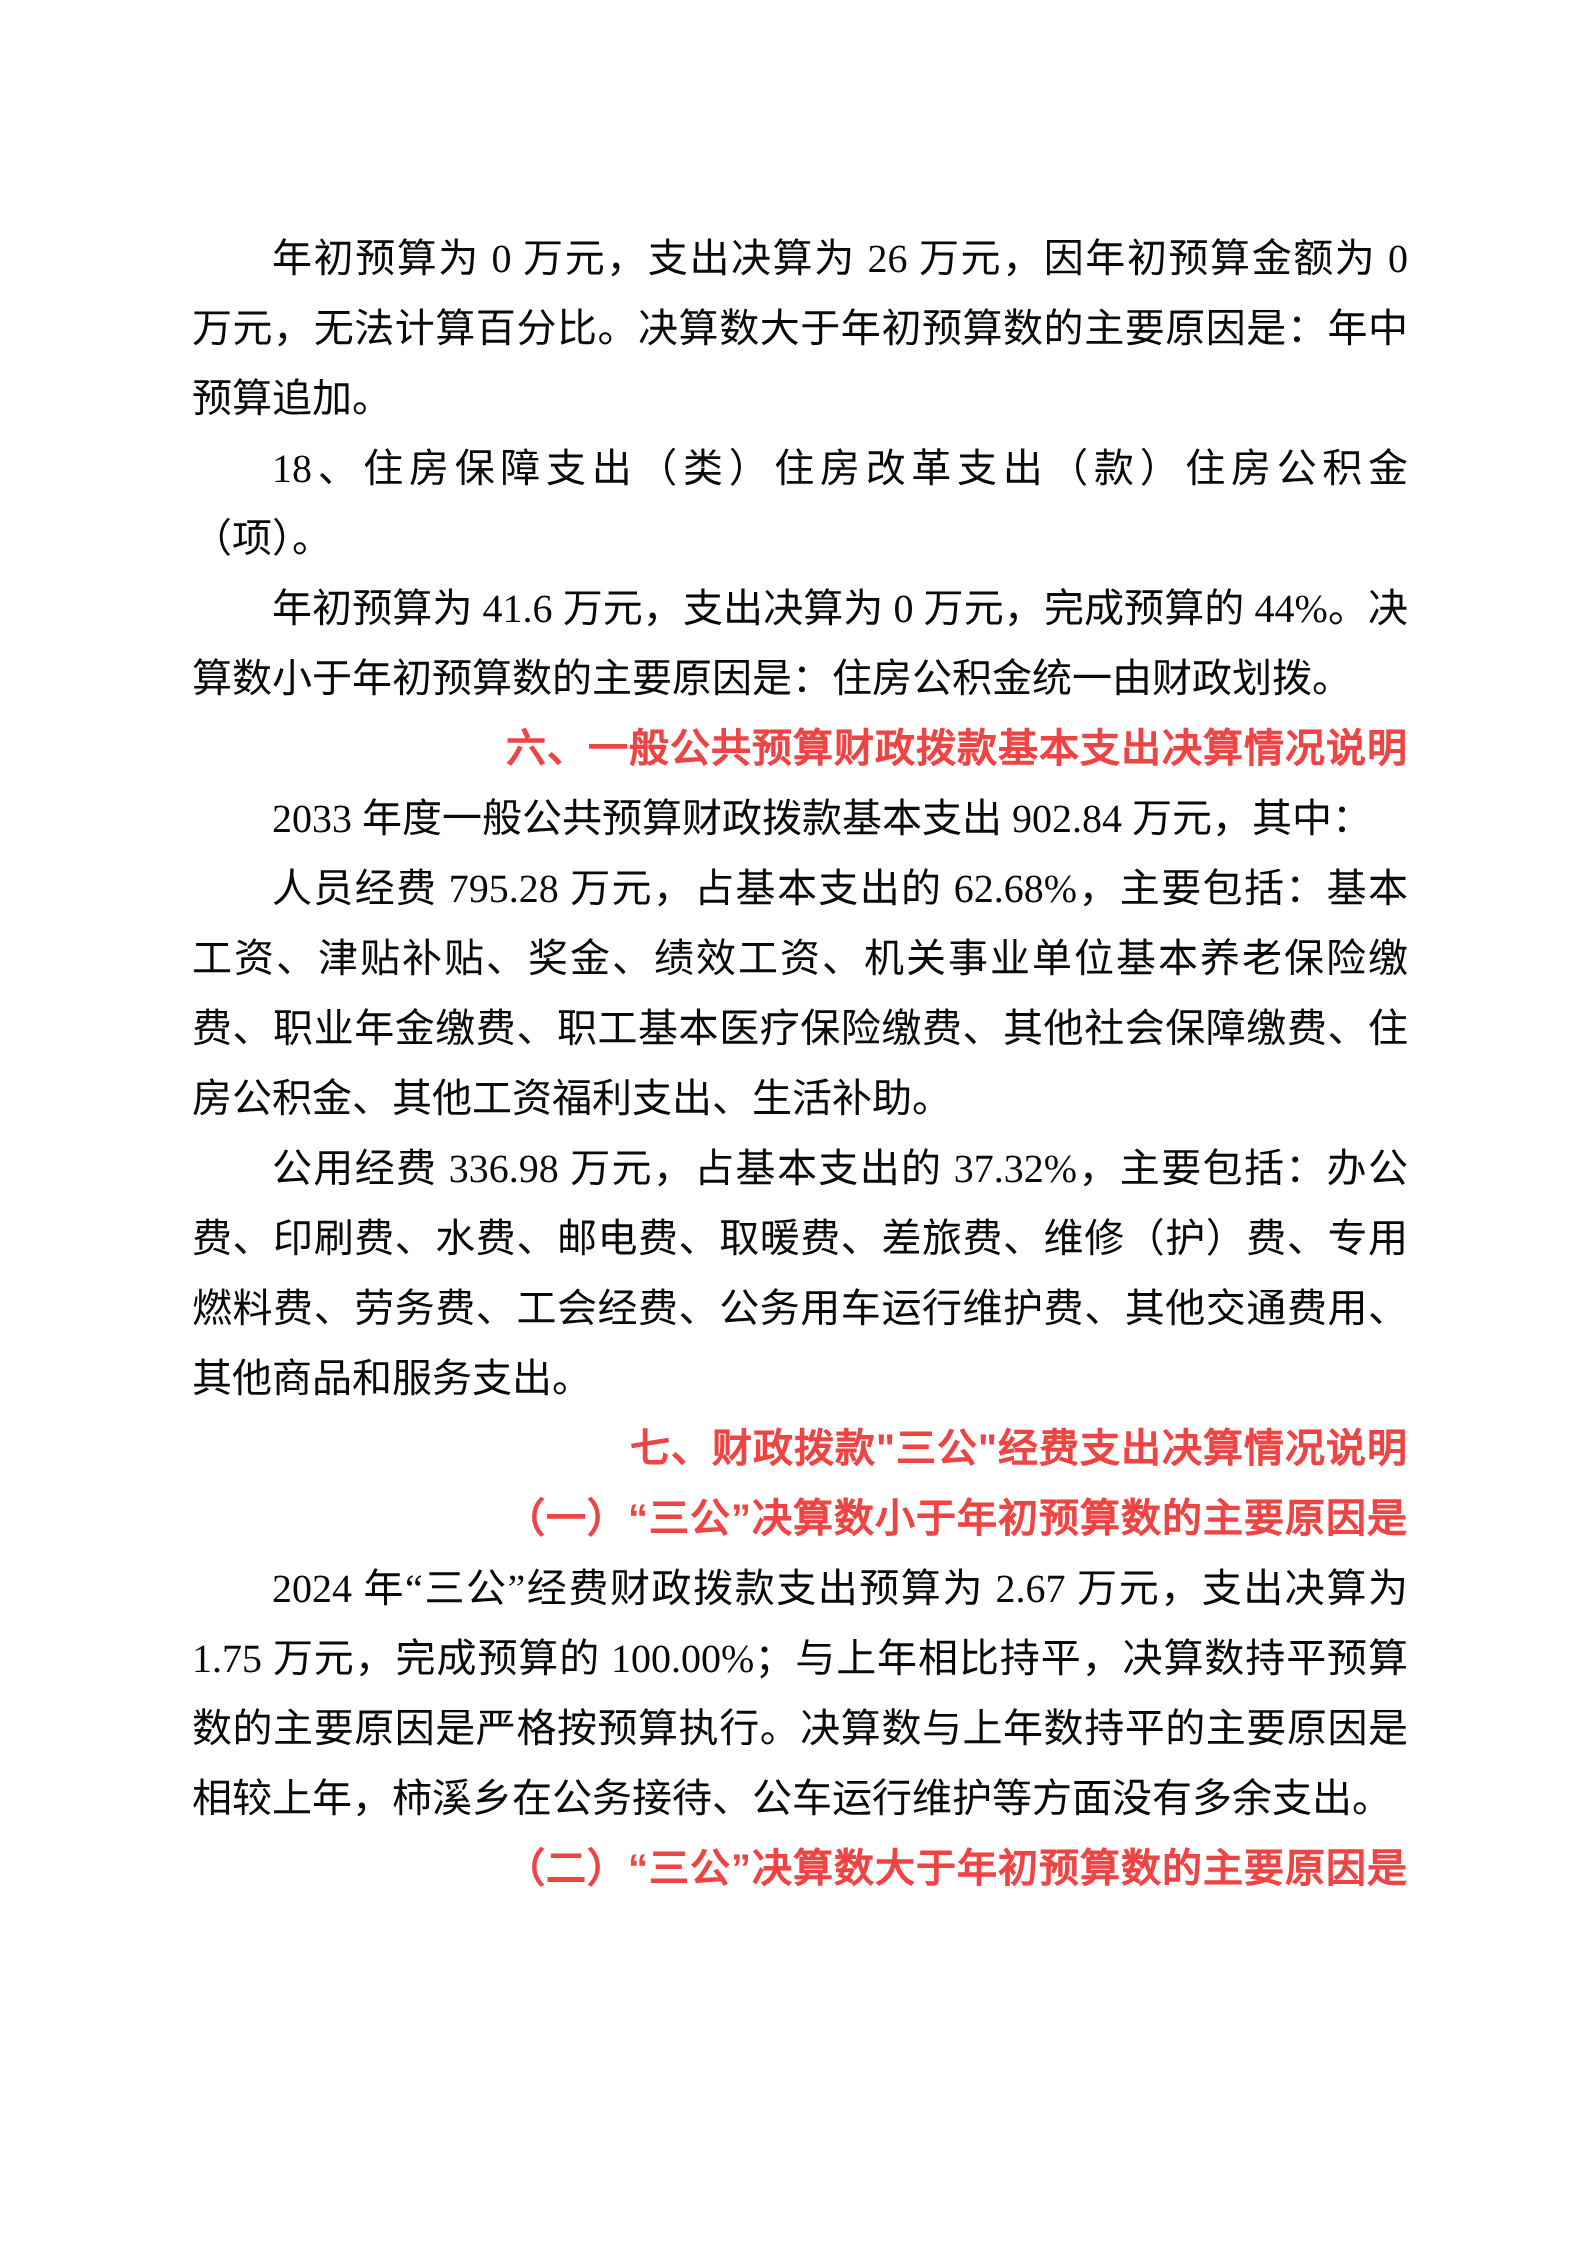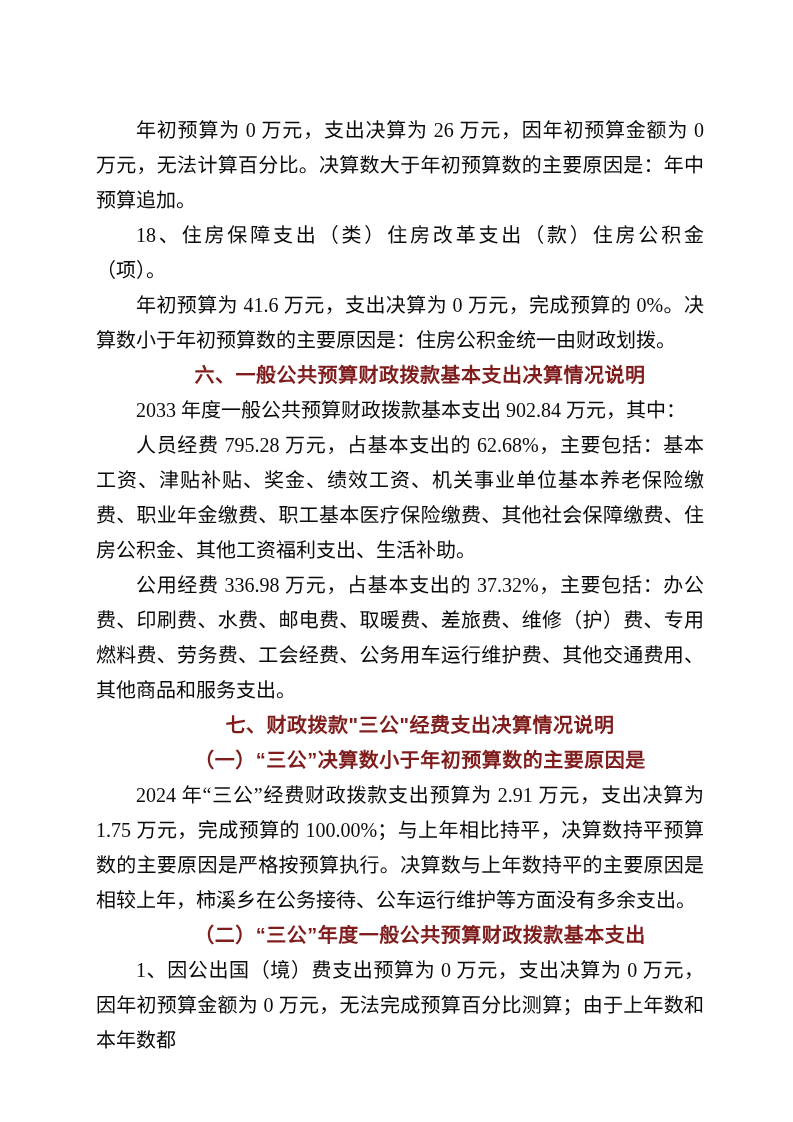--- a/index.html
+++ b/index.html
@@ -31,37 +31,36 @@
     text-align: justify;
     text-justify: inter-ideograph;
     text-indent: 2em;
   }
   .heading-para {
     margin: 0;
     font-family: "Liberation Sans", "DejaVu Sans", sans-serif;
     font-weight: 700;
     font-size: 20px;
     line-height: 35px;
-    color: #7f1d1d;
-    text-align: center;
+    color: #ef4444;
+    text-align: right;
     text-indent: 2em;
     letter-spacing: 0.5px;
   }
 </style>
 </head>
 <body>
 
 <div class="page">
   <div class="content">
     <p class="body-para">年初预算为 0 万元，支出决算为 26 万元，因年初预算金额为 0 万元，无法计算百分比。决算数大于年初预算数的主要原因是：年中预算追加。</p>
     <p class="body-para">18、住房保障支出（类）住房改革支出（款）住房公积金（项）。</p>
-    <p class="body-para">年初预算为 41.6 万元，支出决算为 0 万元，完成预算的 0%。决算数小于年初预算数的主要原因是：住房公积金统一由财政划拨。</p>
+    <p class="body-para">年初预算为 41.6 万元，支出决算为 0 万元，完成预算的 44%。决算数小于年初预算数的主要原因是：住房公积金统一由财政划拨。</p>
     <p class="heading-para">六、一般公共预算财政拨款基本支出决算情况说明</p>
     <p class="body-para">2033 年度一般公共预算财政拨款基本支出 902.84 万元，其中：</p>
     <p class="body-para">人员经费 795.28 万元，占基本支出的 62.68%，主要包括：基本工资、津贴补贴、奖金、绩效工资、机关事业单位基本养老保险缴费、职业年金缴费、职工基本医疗保险缴费、其他社会保障缴费、住房公积金、其他工资福利支出、生活补助。</p>
     <p class="body-para">公用经费 336.98 万元，占基本支出的 37.32%，主要包括：办公费、印刷费、水费、邮电费、取暖费、差旅费、维修（护）费、专用燃料费、劳务费、工会经费、公务用车运行维护费、其他交通费用、其他商品和服务支出。</p>
     <p class="heading-para">七、财政拨款"三公"经费支出决算情况说明</p>
     <p class="heading-para">（一）“三公”决算数小于年初预算数的主要原因是</p>
-    <p class="body-para">2024 年“三公”经费财政拨款支出预算为 2.91 万元，支出决算为 1.75 万元，完成预算的 100.00%；与上年相比持平，决算数持平预算数的主要原因是严格按预算执行。决算数与上年数持平的主要原因是相较上年，柿溪乡在公务接待、公车运行维护等方面没有多余支出。</p>
-    <p class="heading-para">（二）“三公”年度一般公共预算财政拨款基本支出</p>
-    <p class="body-para">1、因公出国（境）费支出预算为 0 万元，支出决算为 0 万元，因年初预算金额为 0 万元，无法完成预算百分比测算；由于上年数和本年数都</p>
+    <p class="body-para">2024 年“三公”经费财政拨款支出预算为 2.67 万元，支出决算为 1.75 万元，完成预算的 100.00%；与上年相比持平，决算数持平预算数的主要原因是严格按预算执行。决算数与上年数持平的主要原因是相较上年，柿溪乡在公务接待、公车运行维护等方面没有多余支出。</p>
+    <p class="heading-para">（二）“三公”决算数大于年初预算数的主要原因是</p>
   </div>
 </div>
 
 </body></html>

